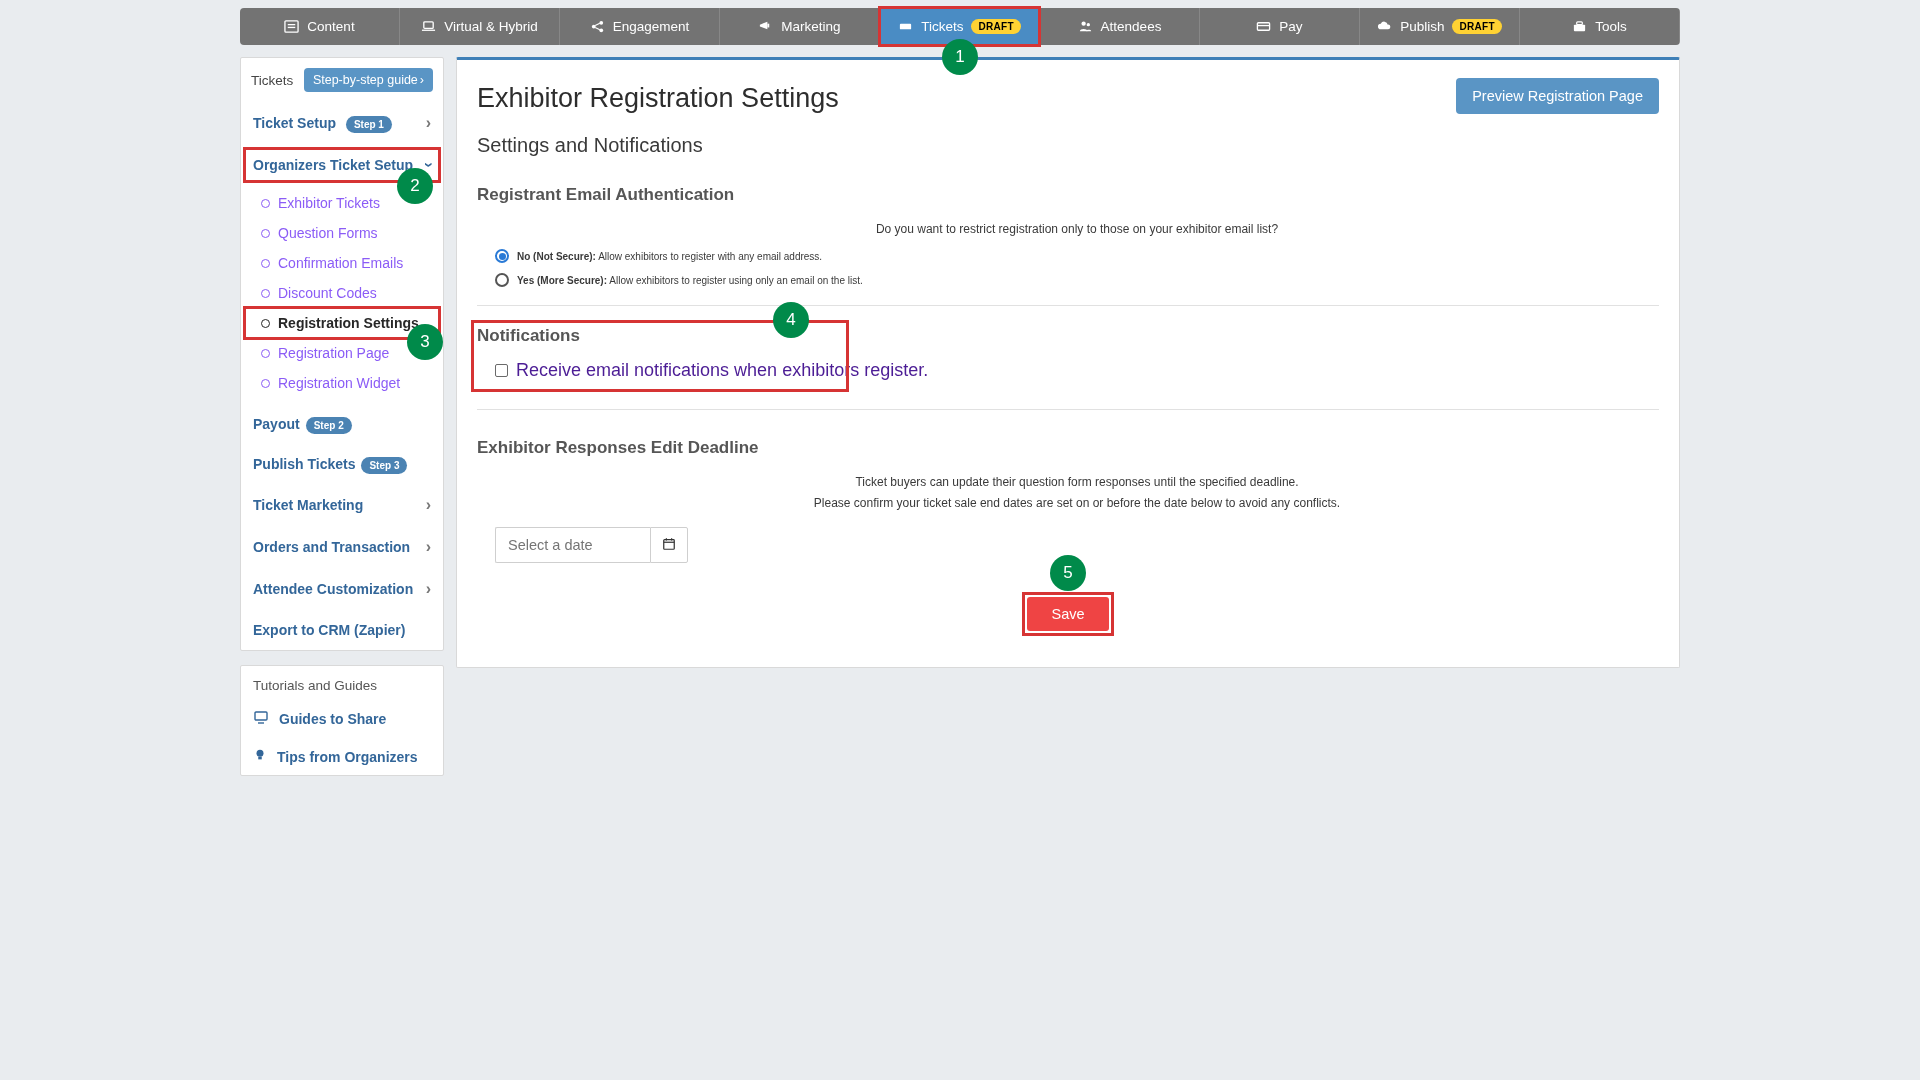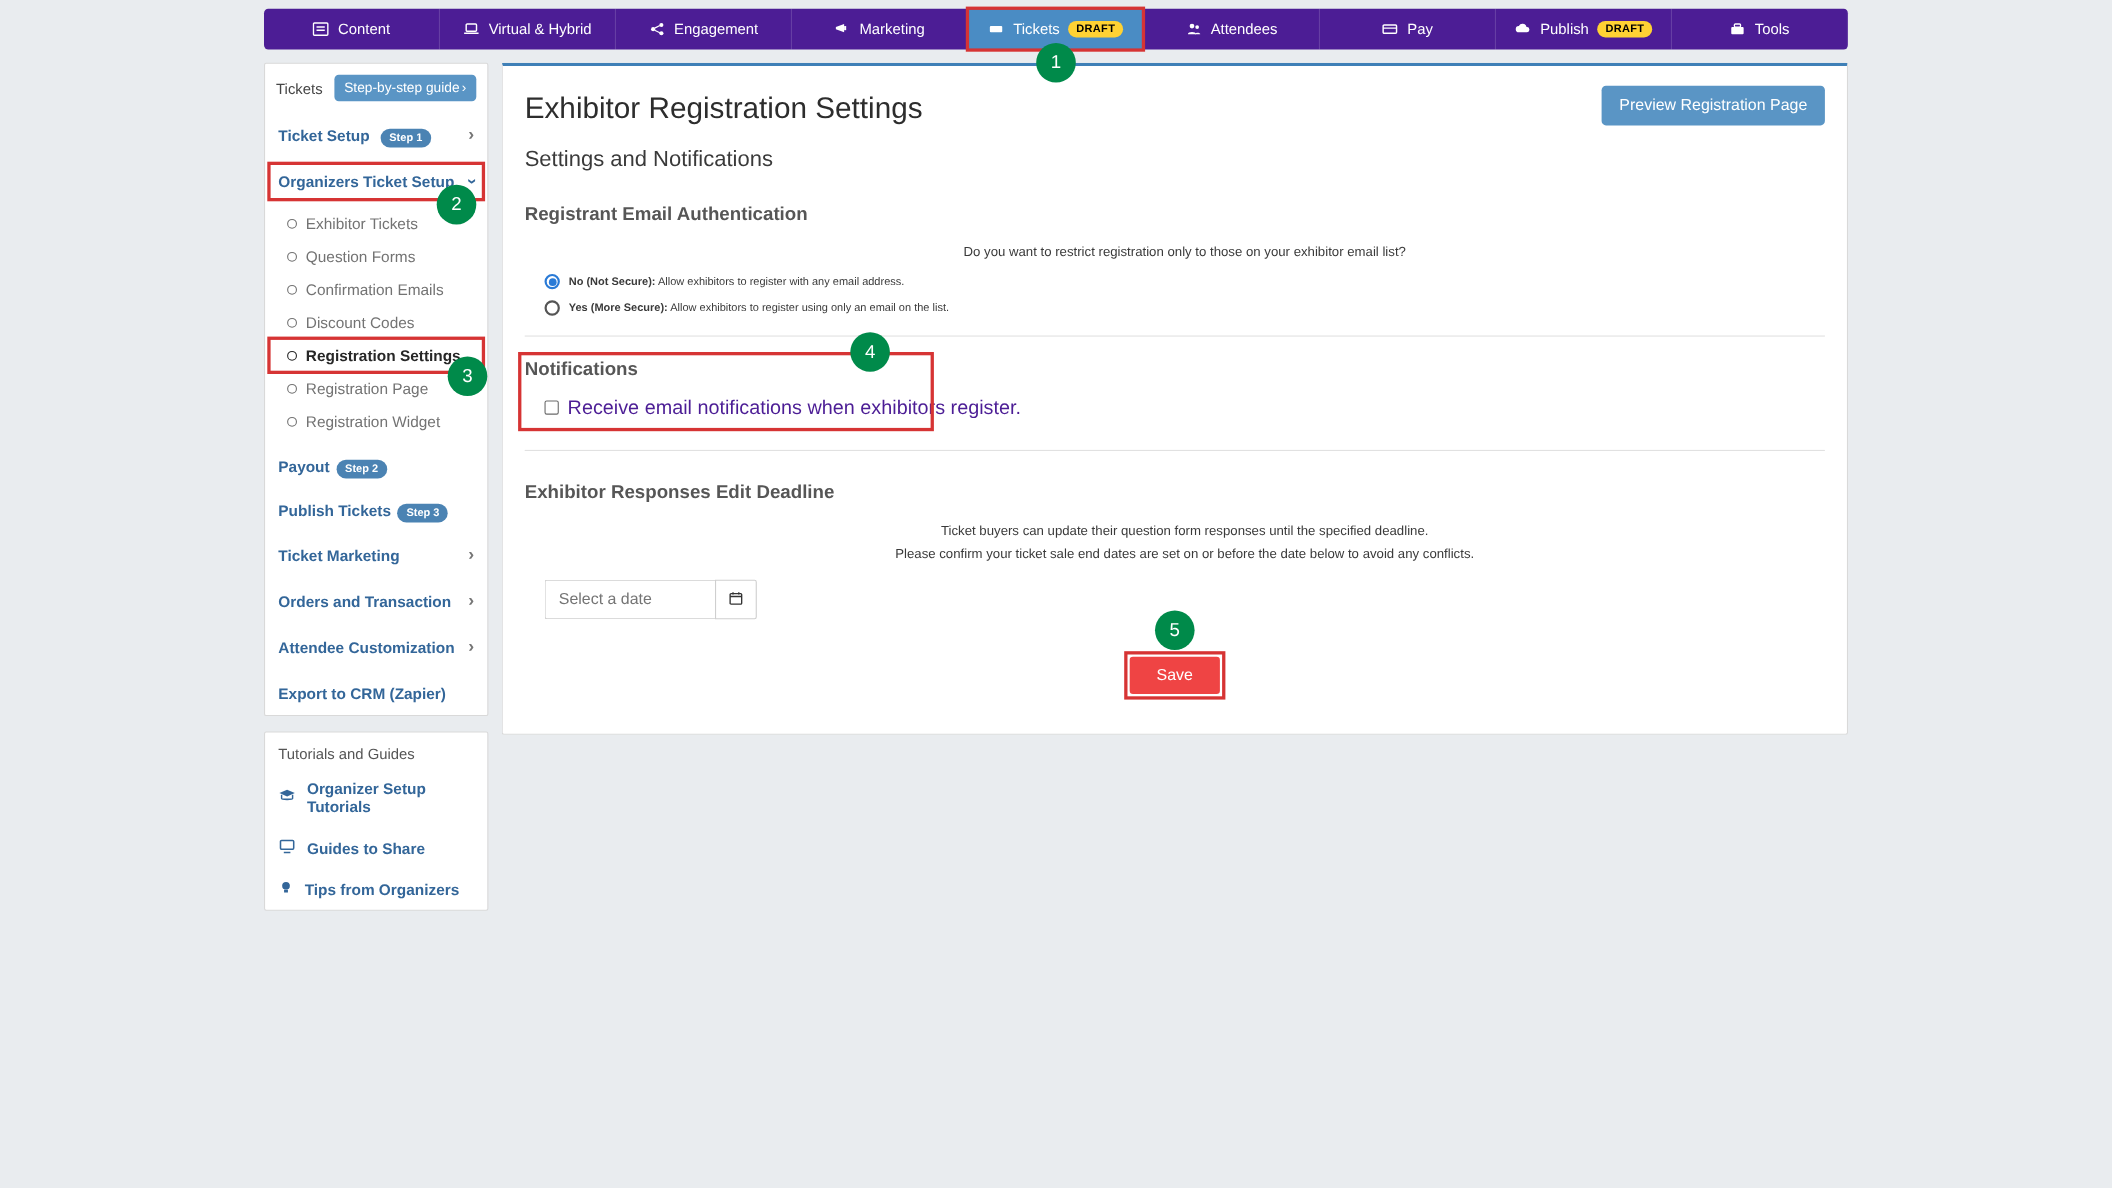--- a/index.html
+++ b/index.html
@@ -4,21 +4,21 @@
 <style>
 * { box-sizing: border-box; margin: 0; padding: 0; }
 body {
   font-family: "Helvetica Neue", Arial, sans-serif;
   background: #e9ecef;
   color: #414141;
   font-size: 14px;
 }
 .topnav {
   display: flex;
-  background: #4c1d95;
+  background: #737373;
   border-radius: 4px;
   margin: 8px 240px 0 240px;
   overflow: visible;
   position: relative;
 }
 .topnav-item {
   flex: 1;
   display: flex;
   align-items: center;
   justify-content: center;
@@ -116,21 +116,21 @@
   border-radius: 10px;
   margin-left: 6px;
 }
 .chev { font-size: 16px; color: #777; }
 .chev-blue { color:#336699; }
 .sub-list { padding: 2px 0 6px 0; }
 .sub-item {
   display: flex;
   align-items: center;
   padding: 7px 12px 7px 20px;
-  color: #737373;
+  color: #8b5cf6;
   font-size: 14px;
   cursor: pointer;
   gap: 8px;
   position: relative;
 }
 .sub-item.active { color: #272727; font-weight: 600; }
 .bullet {
   width: 9px; height: 9px;
   border: 1.5px solid currentColor;
   border-radius: 50%;
@@ -367,27 +367,20 @@
         <span>Attendee Customization</span>
         <span class="chev">›</span>
       </div>
       <div class="sidebar-section">
         <span>Export to CRM (Zapier)</span>
       </div>
     </div>
 
     <div class="panel">
       <div class="tutorials-title">Tutorials and Guides</div>
-      <div class="tutorial-link">
-        <span><svg viewBox="0 0 16 16" width="16" height="16" fill="currentColor">
-              <path d="M8 2 L15 5 L8 8 L1 5 Z"></path>
-              <path d="M3 6.5 V10 C3 11 13 11 13 10 V6.5" fill="none" stroke="currentColor" stroke-width="1.3"></path>
-            </svg></span>
-        <span>Organizer Setup Tutorials</span>
-      </div>
       <div class="tutorial-link">
         <span><svg viewBox="0 0 16 16" width="16" height="16" fill="none" stroke="currentColor" stroke-width="1.4">
               <rect x="2" y="3" width="12" height="8" rx="1"></rect>
               <line x1="5" y1="14" x2="11" y2="14"></line>
             </svg></span>
         <span>Guides to Share</span>
       </div>
       <div class="tutorial-link">
         <span><svg viewBox="0 0 16 16" width="14" height="14" fill="currentColor">
               <circle cx="8" cy="6" r="4"></circle>

